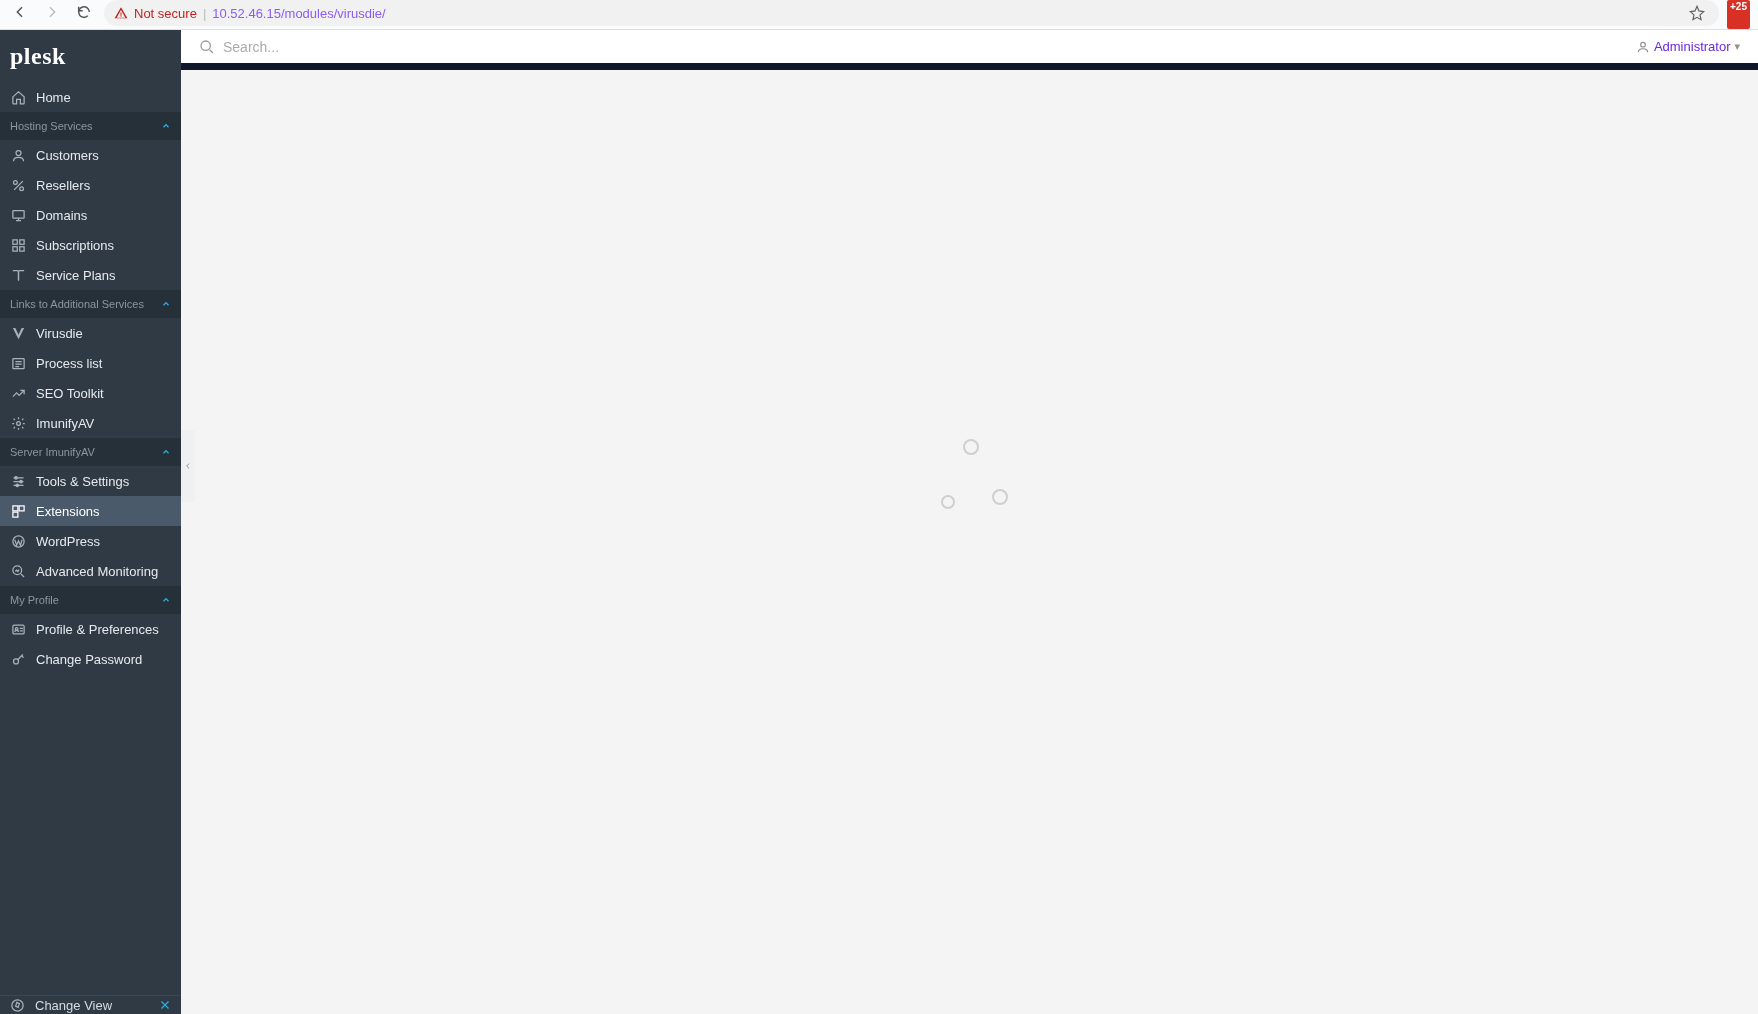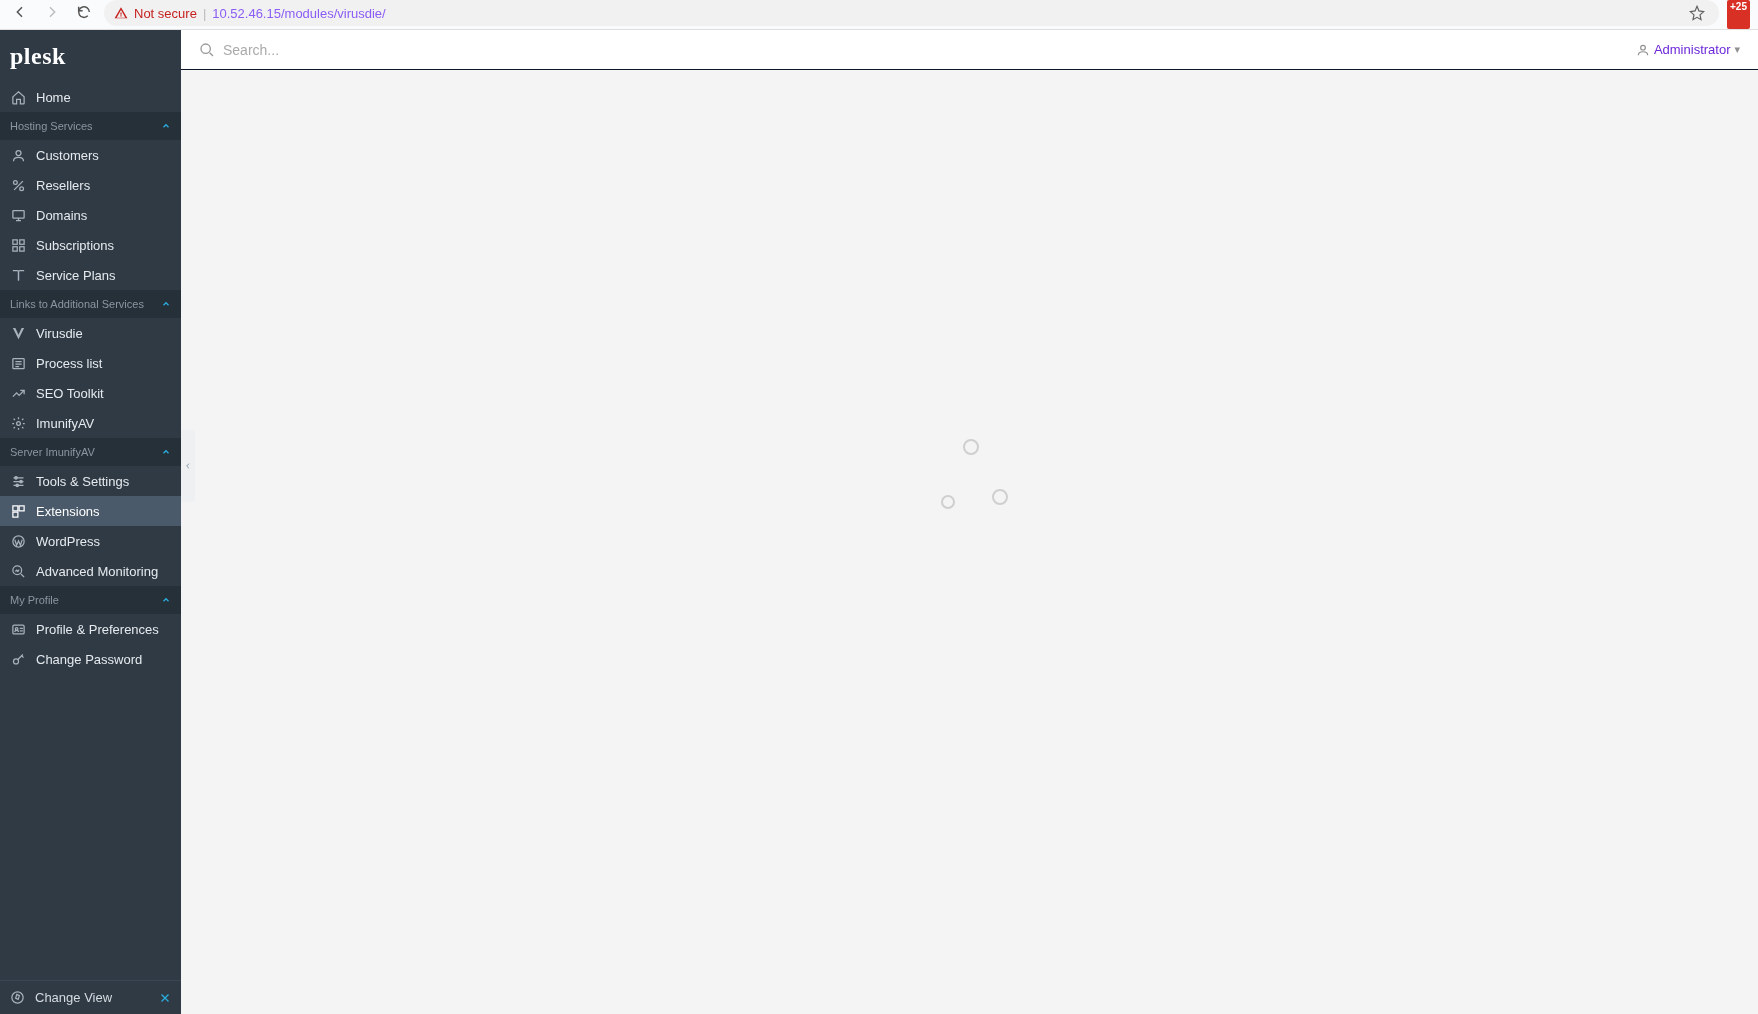--- a/index.html
+++ b/index.html
@@ -55,40 +55,40 @@
   .nav-item.active { background: #4a5a6a; color: #fff; }
   .nav-item .icon { width: 16px; height: 16px; display:flex; align-items:center; justify-content:center; color:#a8b2bc; flex-shrink:0; }
 
   .section-header {
     height: 28px; display: flex; align-items: center; justify-content: space-between;
     padding: 0 10px; background: #263038; font-size: 11px; color: #8a96a2;
   }
   .section-header .chev { color: #2aaee0; display:flex; }
 
   .sidebar-footer {
-    margin-top: auto; height: 34px; display: flex; align-items: center;
+    margin-top: auto; height: 19px; display: flex; align-items: center;
     padding: 0 10px; gap: 10px; font-size: 13px; color: #d5dbe0;
     border-top: 1px solid #3a4653; justify-content: space-between;
   }
   .sidebar-footer .left { display: flex; align-items: center; gap: 10px; }
   .sidebar-footer .close-x { color: #2aaee0; cursor: pointer; }
 
   
   .collapse-handle {
     position: absolute; right: -14px; top: 400px;
     width: 14px; height: 72px; background: #eef0f2;
     border-radius: 0 3px 3px 0;
     display: flex; align-items: center; justify-content: center;
     color: #8a96a2; cursor: pointer; font-size: 11px;
   }
 
   
   .main { flex: 1; display: flex; flex-direction: column; background: #f4f4f4; min-width: 0; }
   .topbar {
-    height: 40px; background: #fff; border-bottom: 1px solid #0f172a;
+    height: 40px; background: #fff; border-bottom: 7px solid #0f172a;
     display: flex; align-items: center; padding: 0 18px; gap: 23px;
   }
   .search-wrap { display: flex; align-items: center; gap: 8px; flex: 1; color: #999; }
   .search-input {
     border: none; outline: none; font-size: 14px; color: #555; width: 300px;
   }
   .search-input::placeholder { color: #aaa; }
   .user-area { display: flex; align-items: center; gap: 4px; font-size: 13px; }
   .user-area .name { color: #6d28d9; cursor: pointer; }
   .user-area .chev-down { color: #909090; font-size: 11px; }

